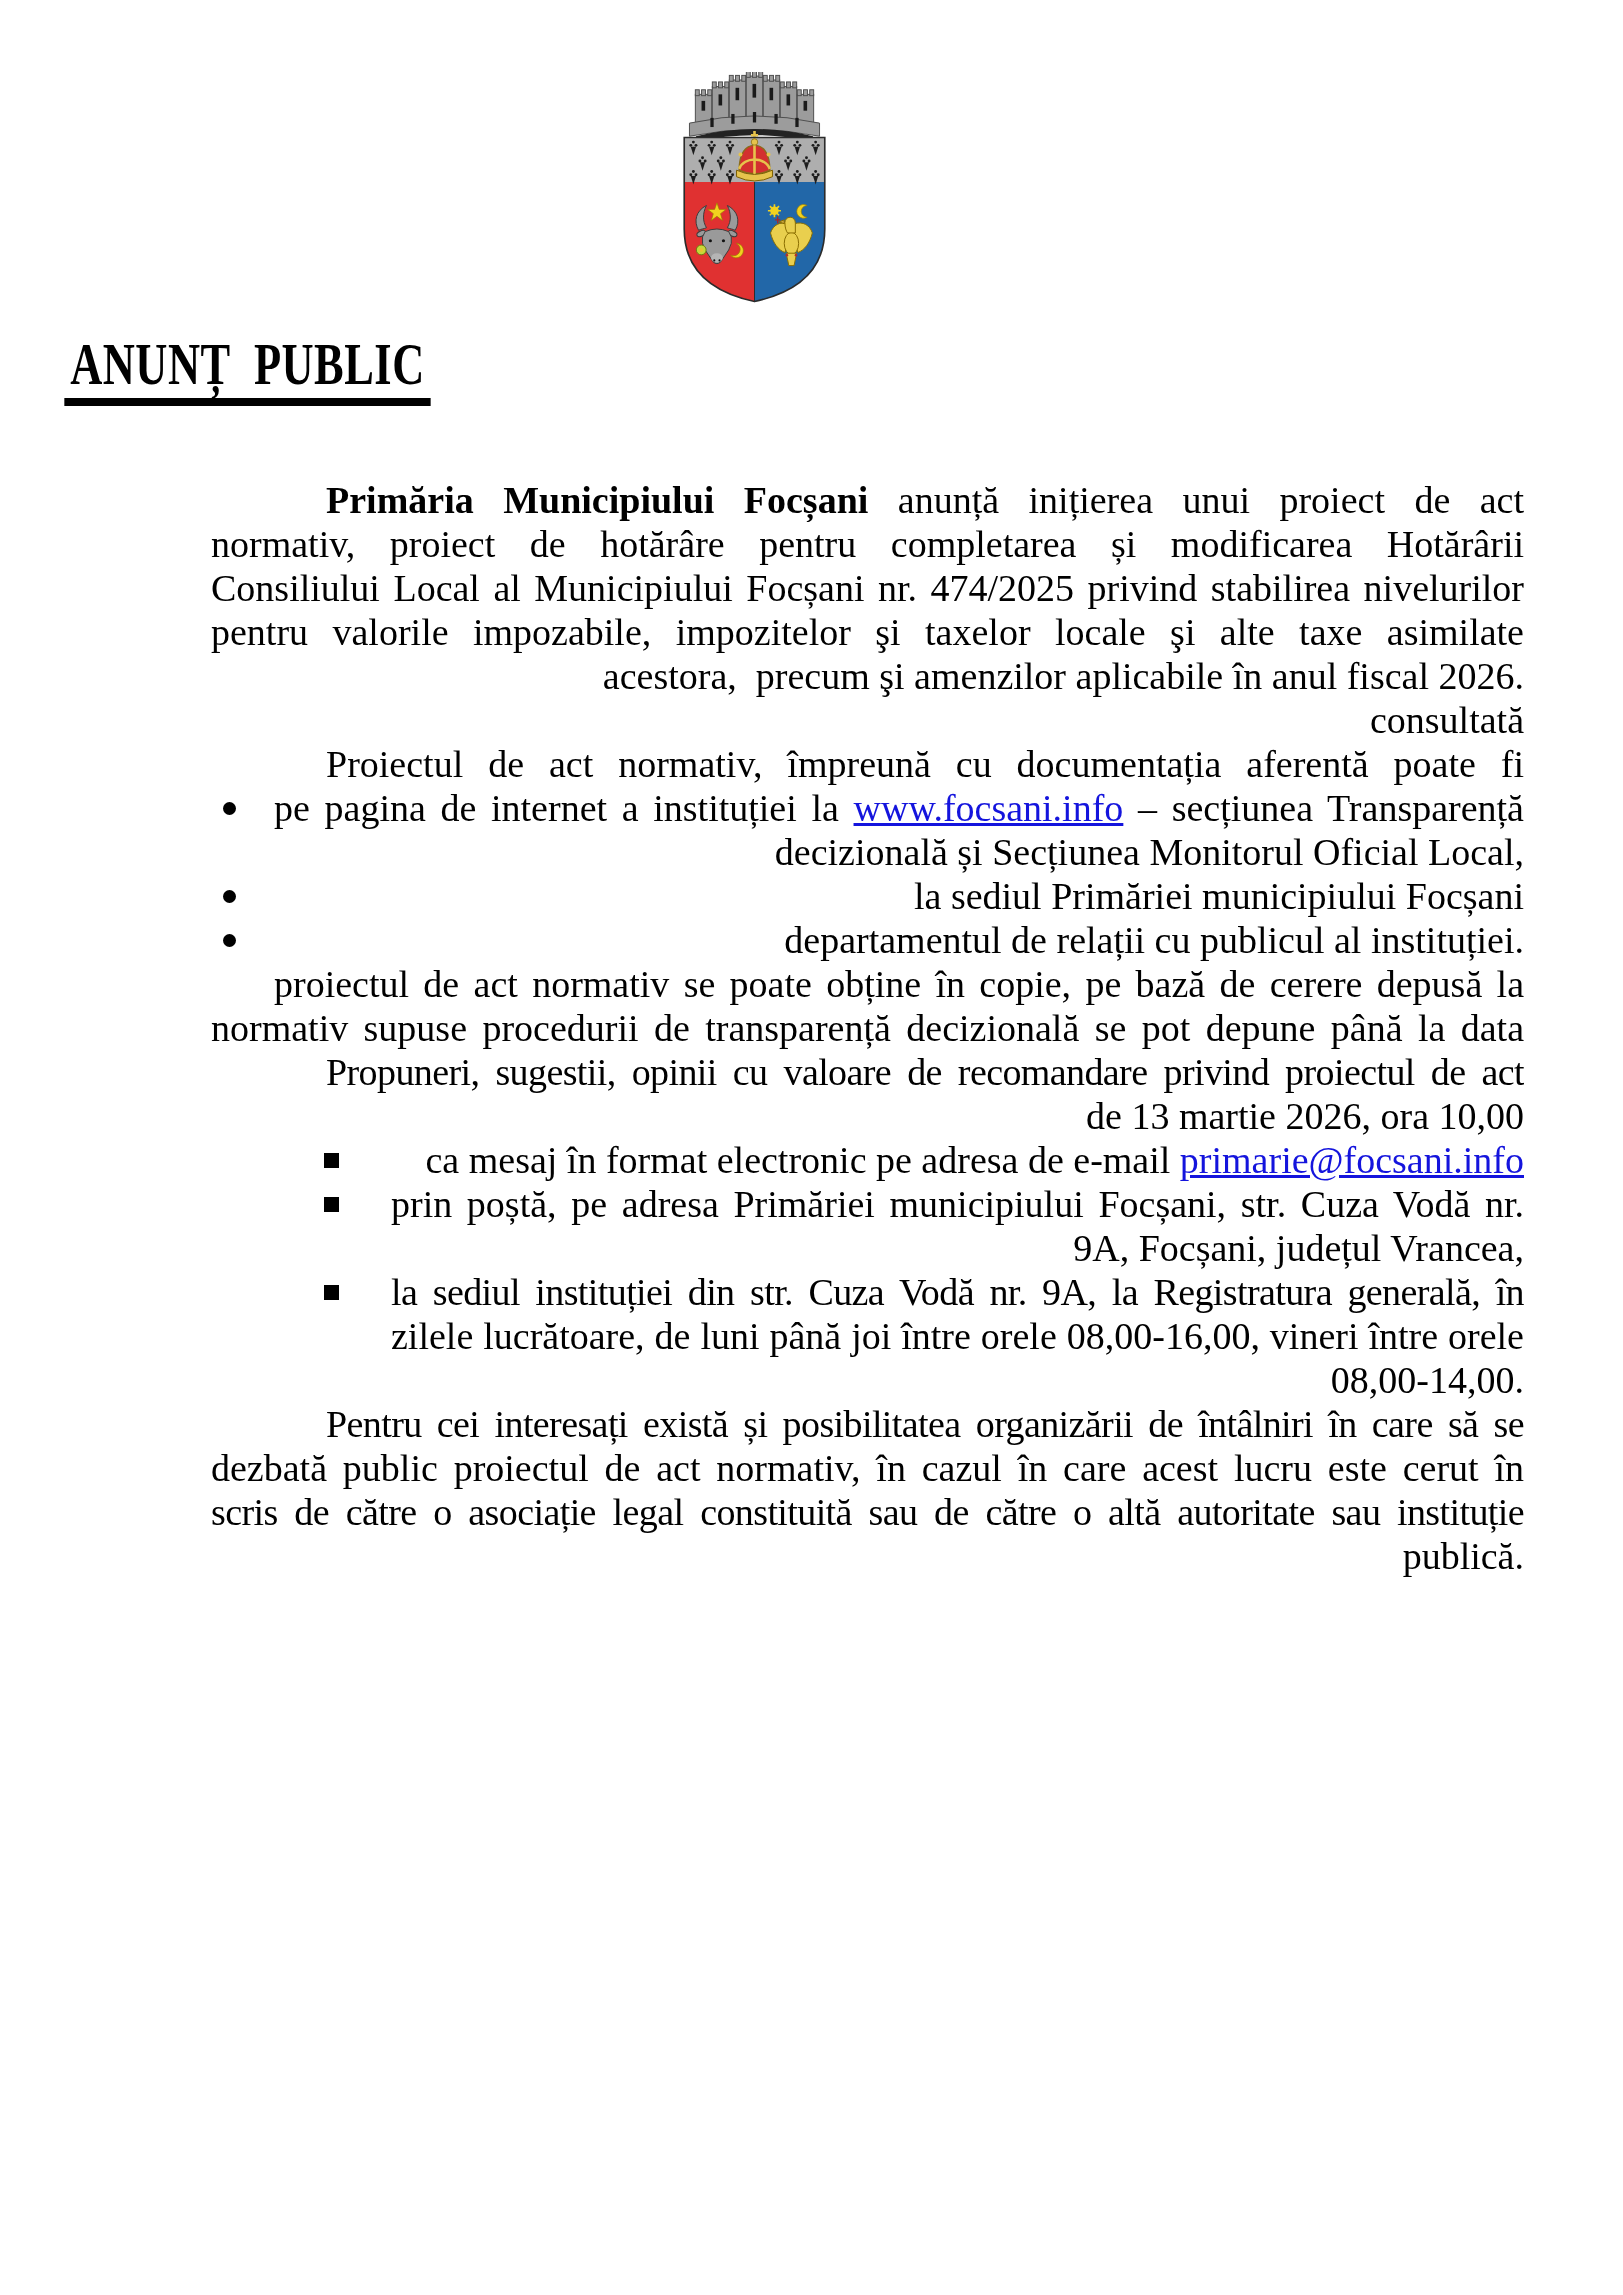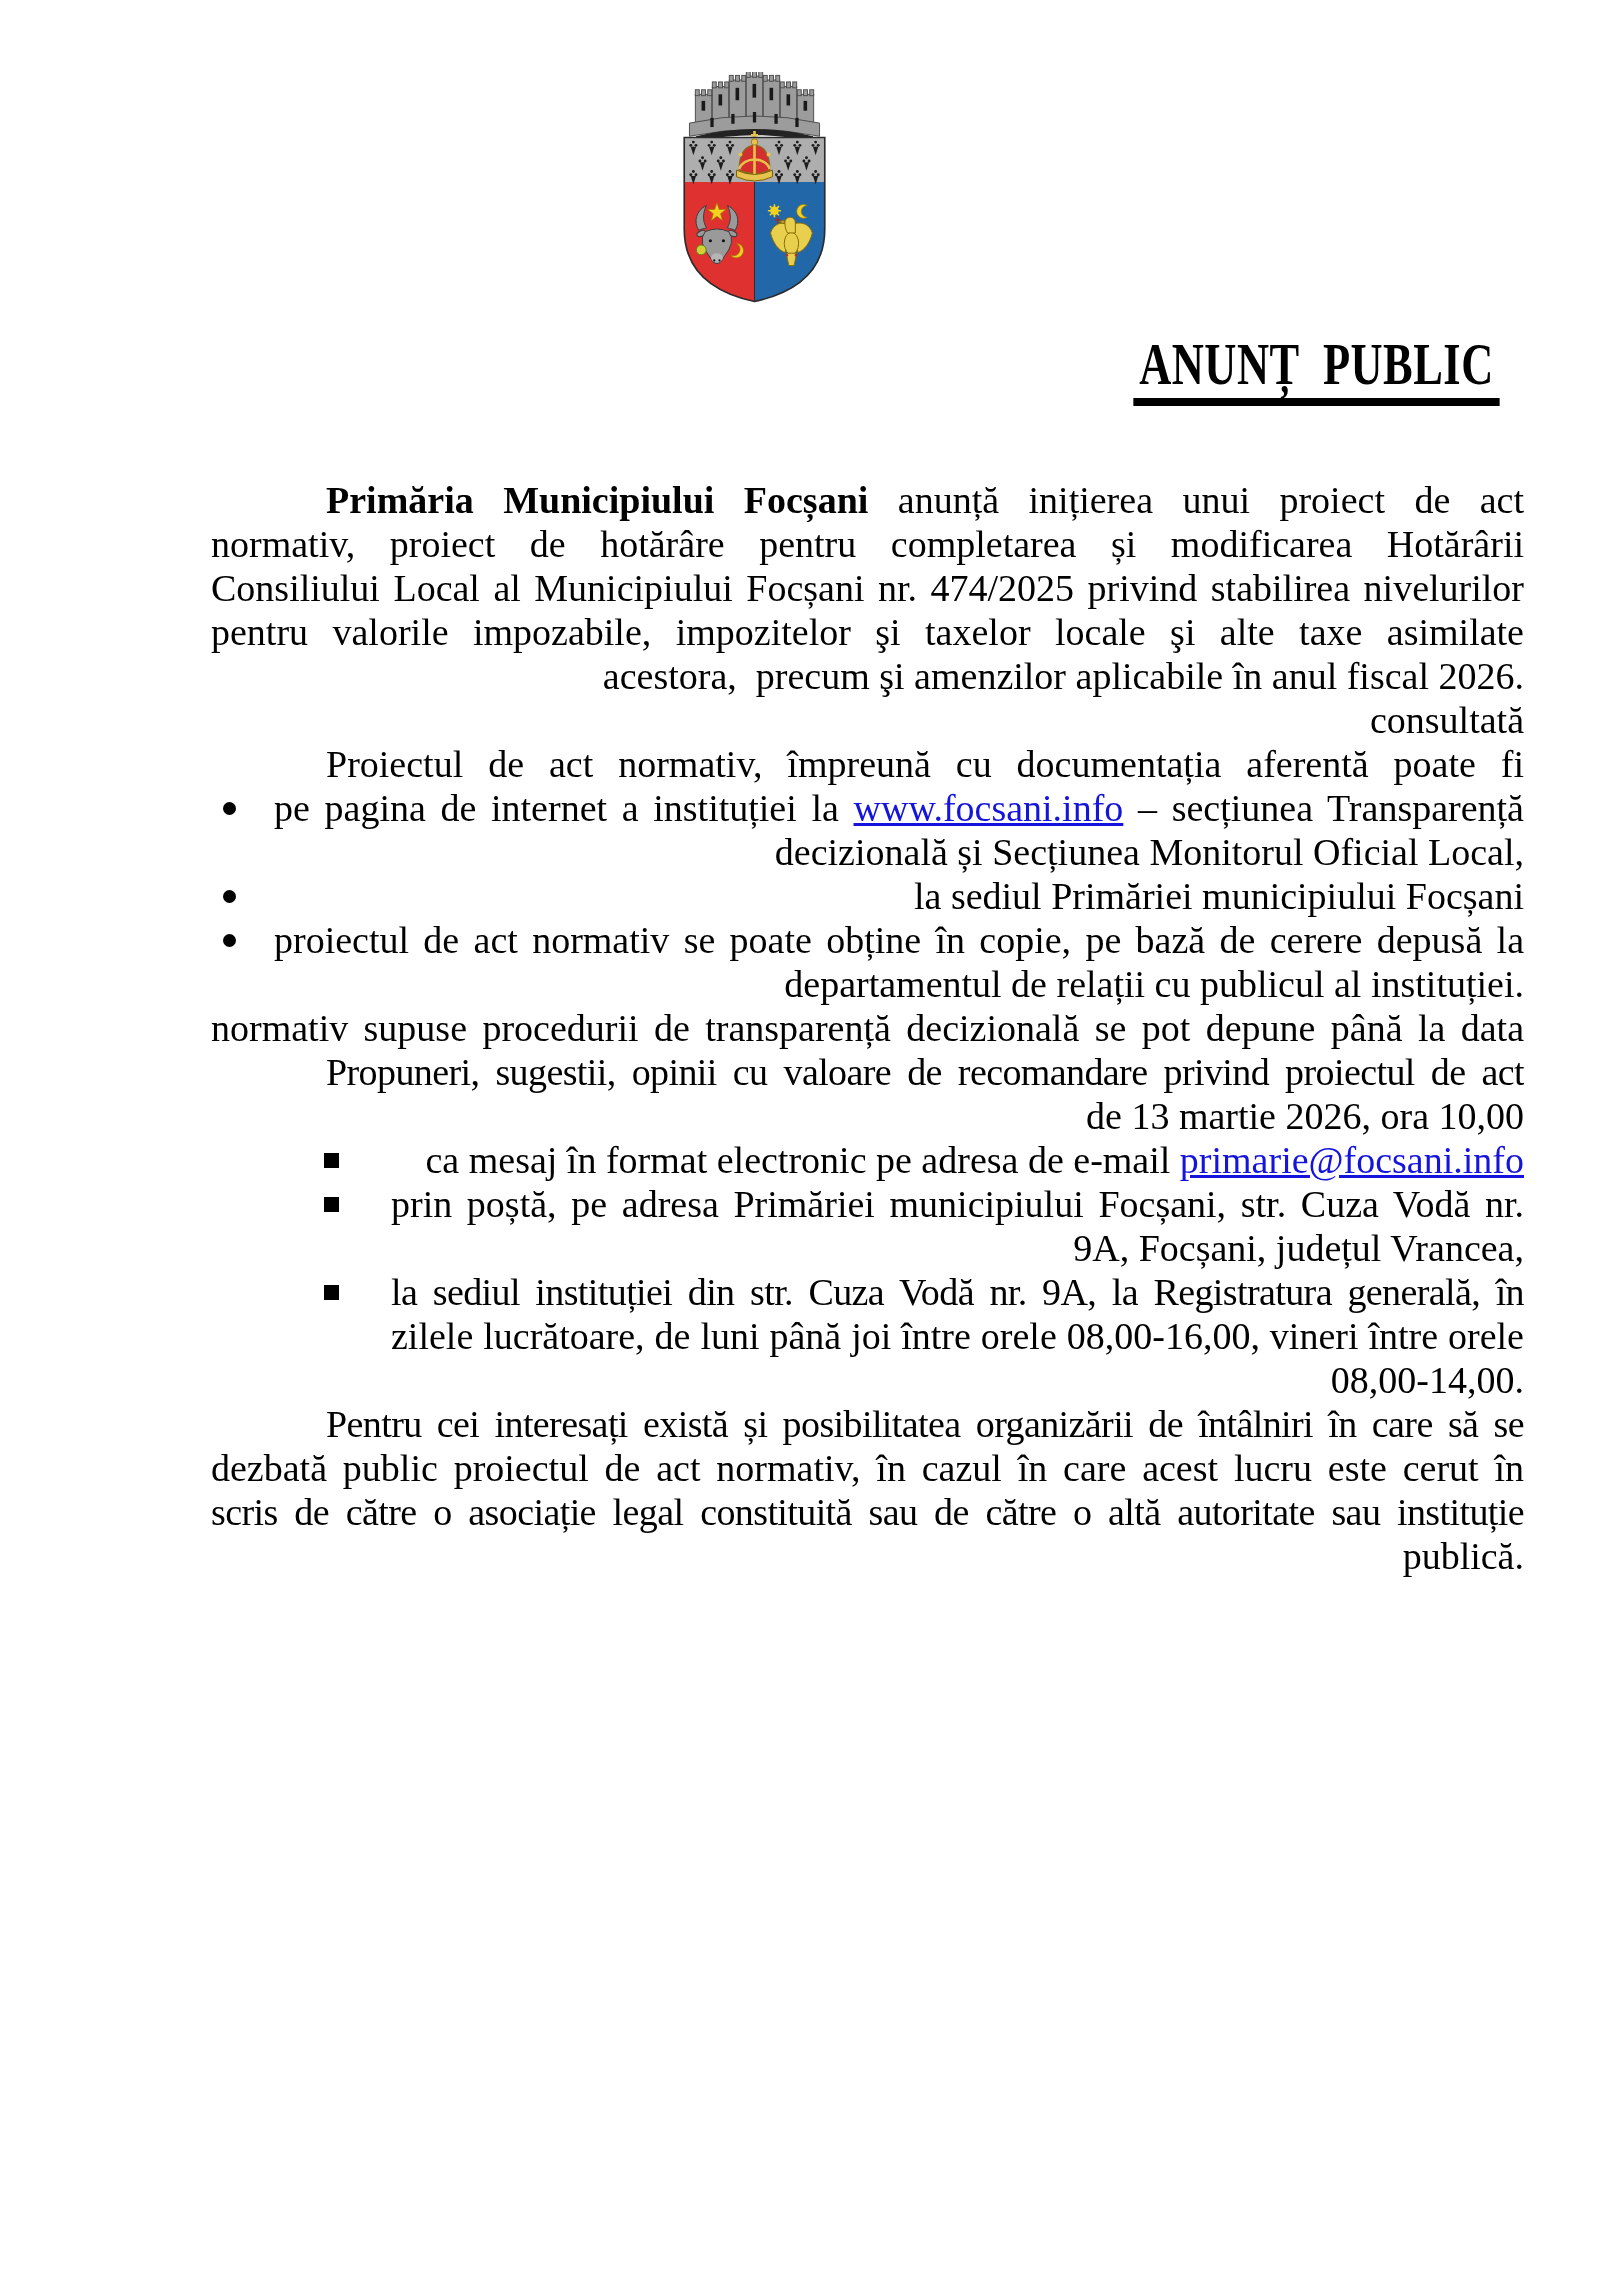--- a/index.html
+++ b/index.html
@@ -7,21 +7,21 @@
     width:1623px;height:2295px;background:#ffffff;
     font-family:"Liberation Serif","DejaVu Serif",serif;color:#000;
     position:relative;overflow:hidden;
   }
   .page{position:absolute;inset:0;background:#fff;}
 
   
   .emblem{position:absolute;left:679px;top:72px;width:151px;height:231px;}
 
   
-  .title-wrap{position:absolute;left:0;top:334px;width:1564px;text-align:right;}
+  .title-wrap{position:absolute;left:0;top:334px;width:1564px;text-align:left;}
   .title-inner{
     display:inline-block;font-size:60px;line-height:60px;font-weight:bold;
     white-space:pre;letter-spacing:0.7px;
     border-bottom:8.5px solid #000;padding:0 7.9px 3.9px 7.9px;
     transform:scaleX(0.74);transform-origin:50% 50%;
   }
 
   
   .content{
     position:absolute;left:211px;top:478px;width:1313px;
@@ -293,22 +293,22 @@
       </div>
       <div class="b-item">
         <span class="dot"></span>
         <div class="b-lines">
           <div class="ln">la sediul Primăriei municipiului Focșani</div>
         </div>
       </div>
       <div class="b-item">
         <span class="dot"></span>
         <div class="b-lines">
+          <div class="ln">departamentul de relații cu publicul al instituției.</div>
           <div class="ln j">proiectul de act normativ se poate obține în copie, pe bază de cerere depusă la</div>
-          <div class="ln">departamentul de relații cu publicul al instituției.</div>
         </div>
       </div>
     </div>
 
     <div>
       <div class="ln j">normativ supuse procedurii de transparență decizională se pot depune până la data</div>
       <div class="ln j ind tight">Propuneri, sugestii, opinii cu valoare de recomandare privind proiectul de act</div>
       <div class="ln">de 13 martie 2026, ora 10,00</div>
     </div>
 

